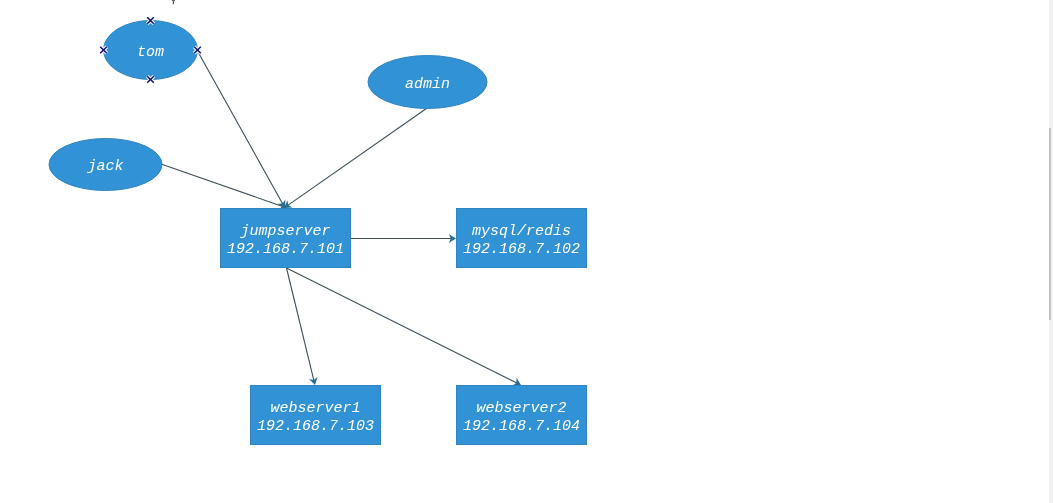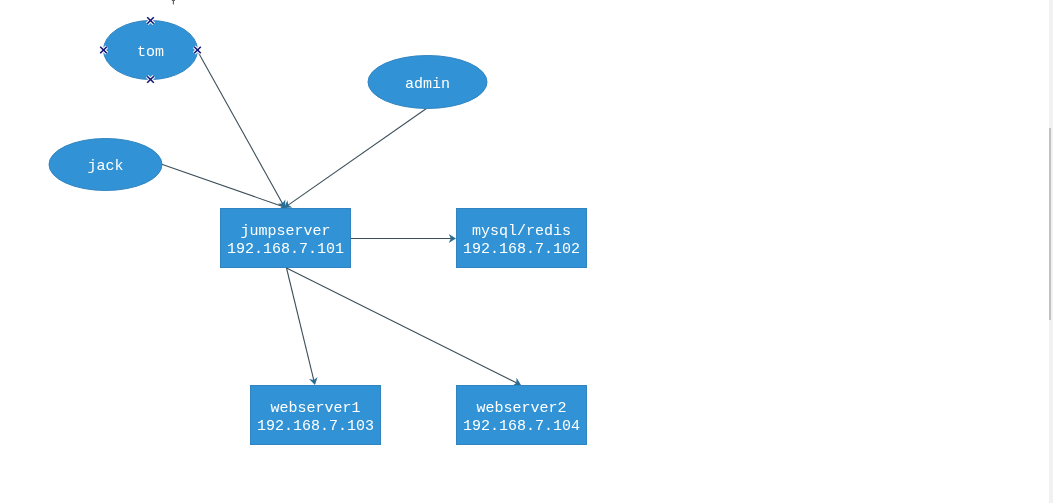--- a/index.html
+++ b/index.html
@@ -10,20 +10,21 @@
     width: 1053px;
     height: 503px;
     overflow: hidden;
     font-family: "Liberation Mono", monospace;
   }
   #canvas-root {
     position: relative;
     width: 1053px;
     height: 429px;
     background: #ffffff;
+    font-style: italic;
   }
   #topology-svg {
     position: absolute;
     left: 0;
     top: 0;
   }
   .node-label {
     fill: #ffffff;
     font-family: "Liberation Mono", monospace;
     font-size: 15px;

